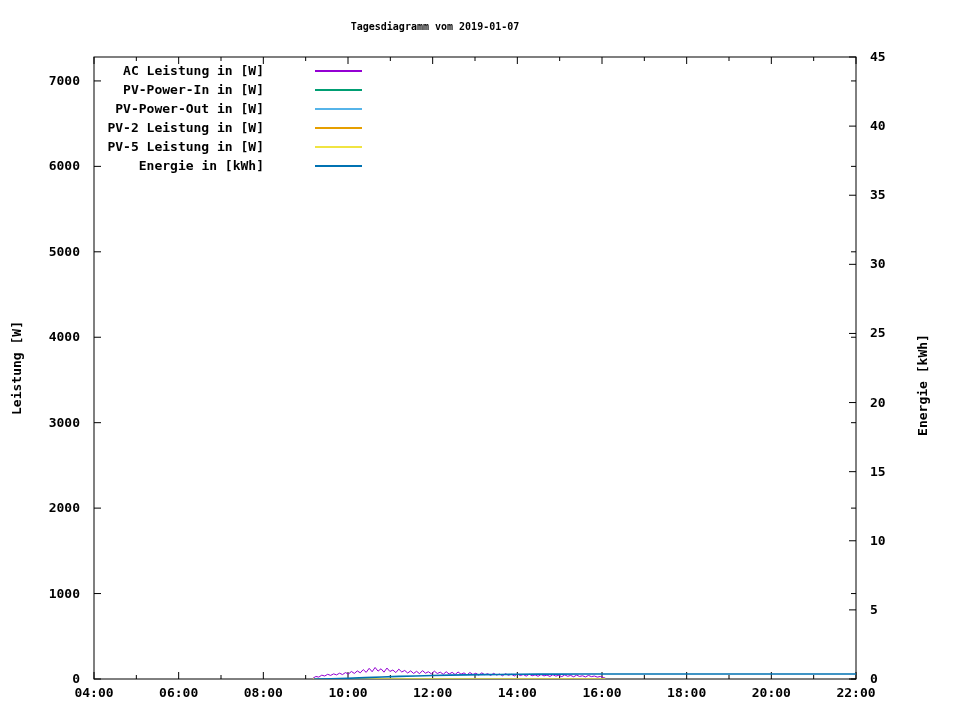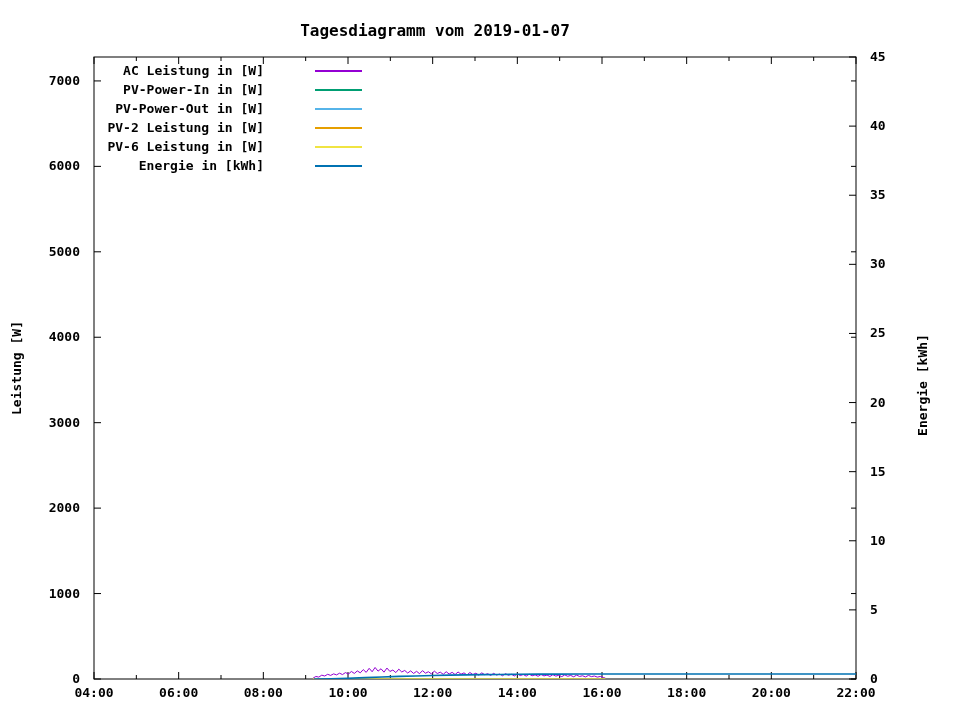--- a/index.html
+++ b/index.html
@@ -3,21 +3,21 @@
 <meta charset="utf-8">
 <style>
   html,body{margin:0;padding:0;background:#ffffff;}
   .stage{
     position:relative;width:960px;height:720px;background:#ffffff;overflow:hidden;
     font-family:"DejaVu Sans Mono", monospace;color:#000;
   }
   .stage svg{position:absolute;left:0;top:0;}
   .chart-title{
     position:absolute;left:0;top:21px;width:870px;text-align:center;
-    font-size:16px;font-weight:bold;white-space:pre;
+    font-size:10px;font-weight:bold;white-space:pre;
   }
   .yaxis-label{
     position:absolute;font-size:13px;font-weight:bold;white-space:nowrap;
     transform:translate(-50%,-50%) rotate(-90deg);
   }
   .yaxis-label.left{left:16px;top:368px;}
   .yaxis-label.right{left:922px;top:385px;}
   .legend{position:absolute;left:0;top:0;}
   .legend-row{position:absolute;height:18px;}
   .legend-row:nth-child(1){top:62px;}
@@ -159,21 +159,21 @@
     </div>
     <div class="legend-row">
       <span class="legend-label">PV-Power-Out in [W]</span>
       <span class="legend-sample" style="background: rgb(86, 180, 233);"></span>
     </div>
     <div class="legend-row">
       <span class="legend-label">PV-2 Leistung in [W]</span>
       <span class="legend-sample" style="background: rgb(230, 159, 0);"></span>
     </div>
     <div class="legend-row">
-      <span class="legend-label">PV-6 Leistung in [W]</span>
+      <span class="legend-label">PV-5 Leistung in [W]</span>
       <span class="legend-sample" style="background: rgb(240, 228, 66);"></span>
     </div>
     <div class="legend-row">
       <span class="legend-label">Energie in [kWh]</span>
       <span class="legend-sample" style="background: rgb(0, 114, 178);"></span>
     </div>
   </div>
 </div>
 
 </body></html>

